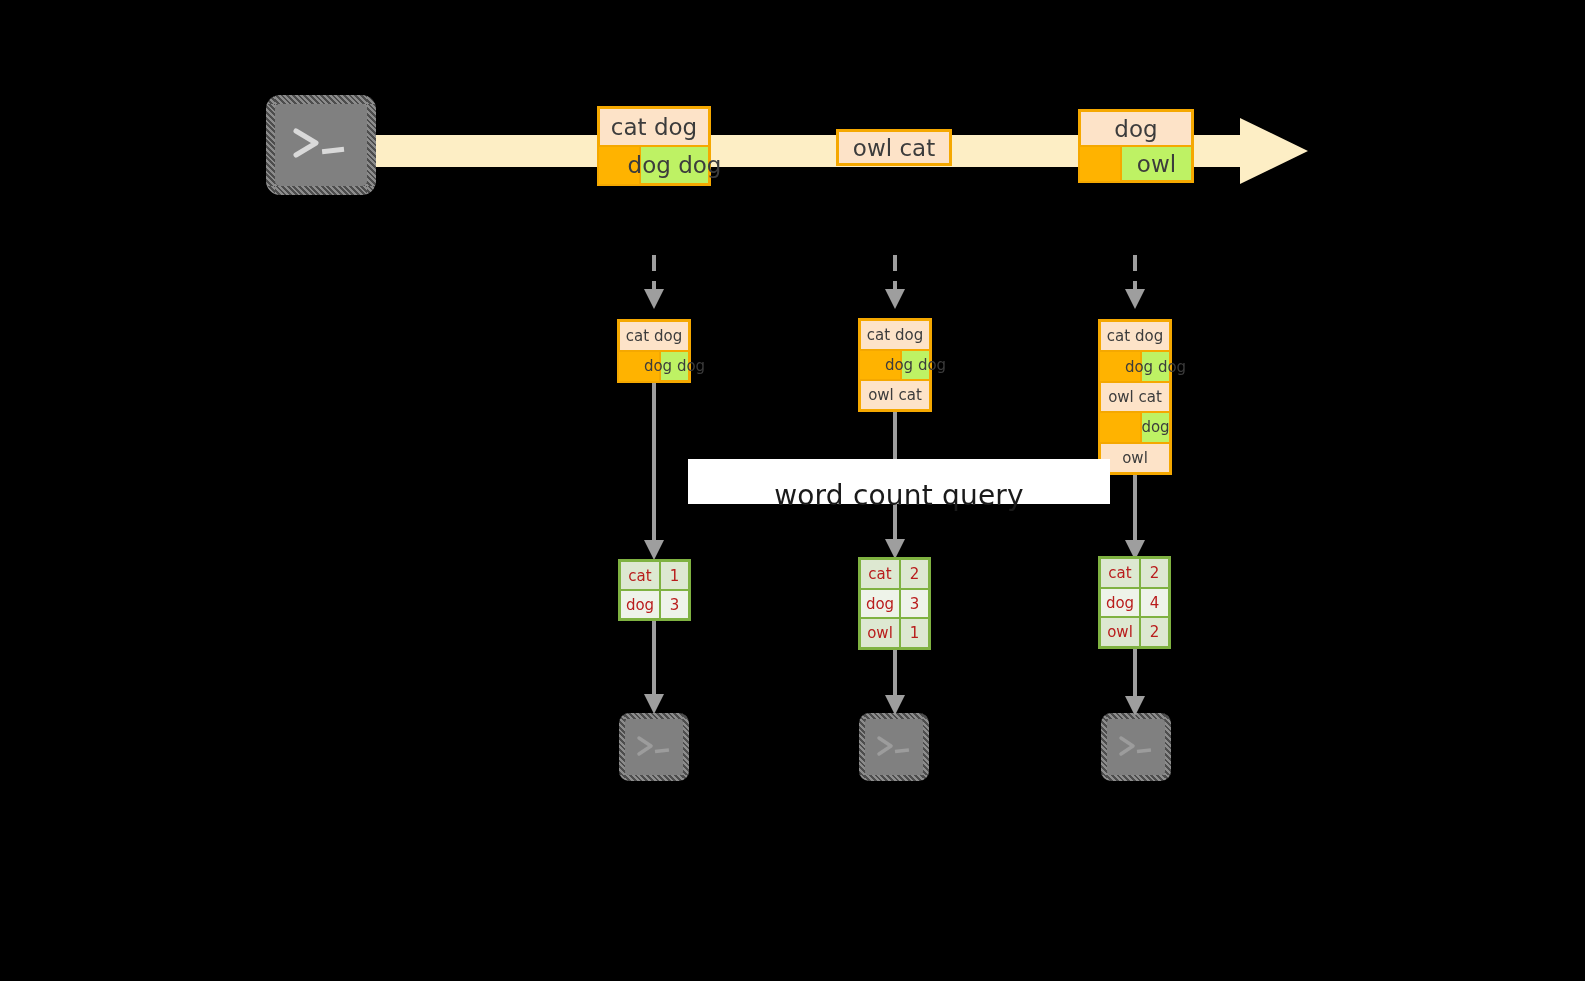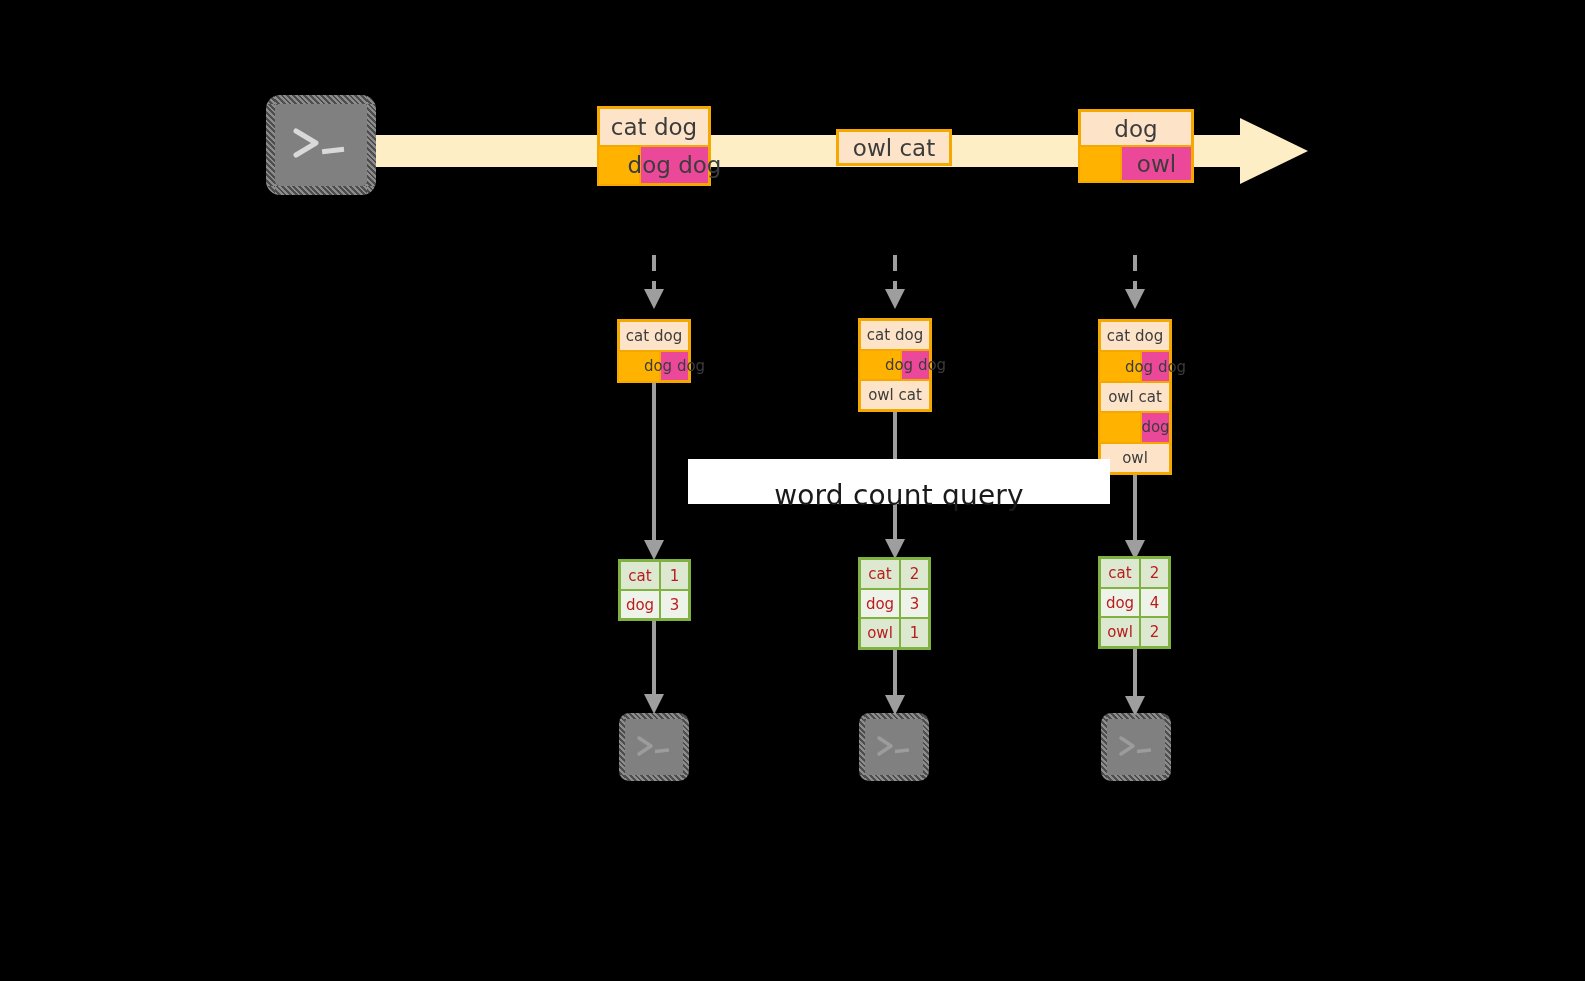--- a/index.html
+++ b/index.html
@@ -77,21 +77,21 @@
     flex: 1 1 auto;
     display: flex;
     align-items: center;
     justify-content: center;
     color: #3c3c3c;
     white-space: nowrap;
     border: 2px solid #f5a800;
     margin: -1px;
   }
   .rec-row.dark { background: #fde3c8; }
-  .rec-row.light { background: #ec4899; margin-left: 40px; }
+  .rec-row.light { background: #bef264; margin-left: 40px; }
 
   
   .rec-stack.lane { z-index: 7; }
   .rec-stack.lane .rec-row { font-size: 23px; }
 
   
   .rec-stack.mini .rec-row { font-size: 15px; }
 
   
   .count-table {

